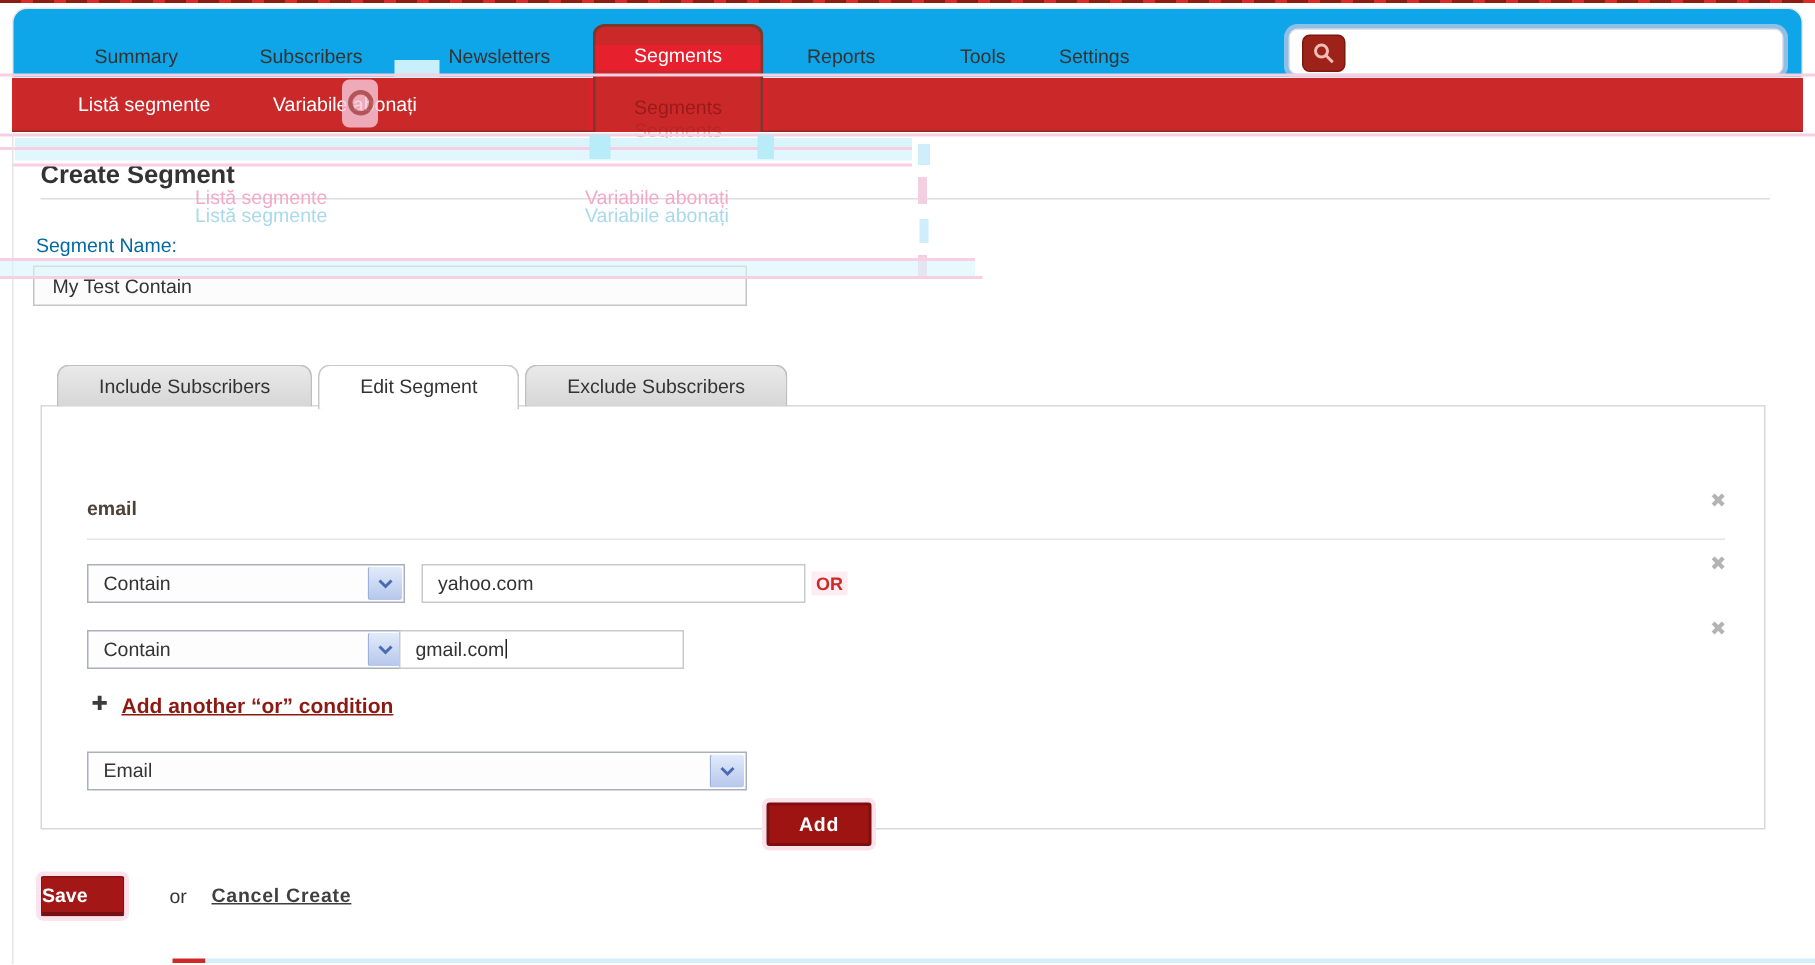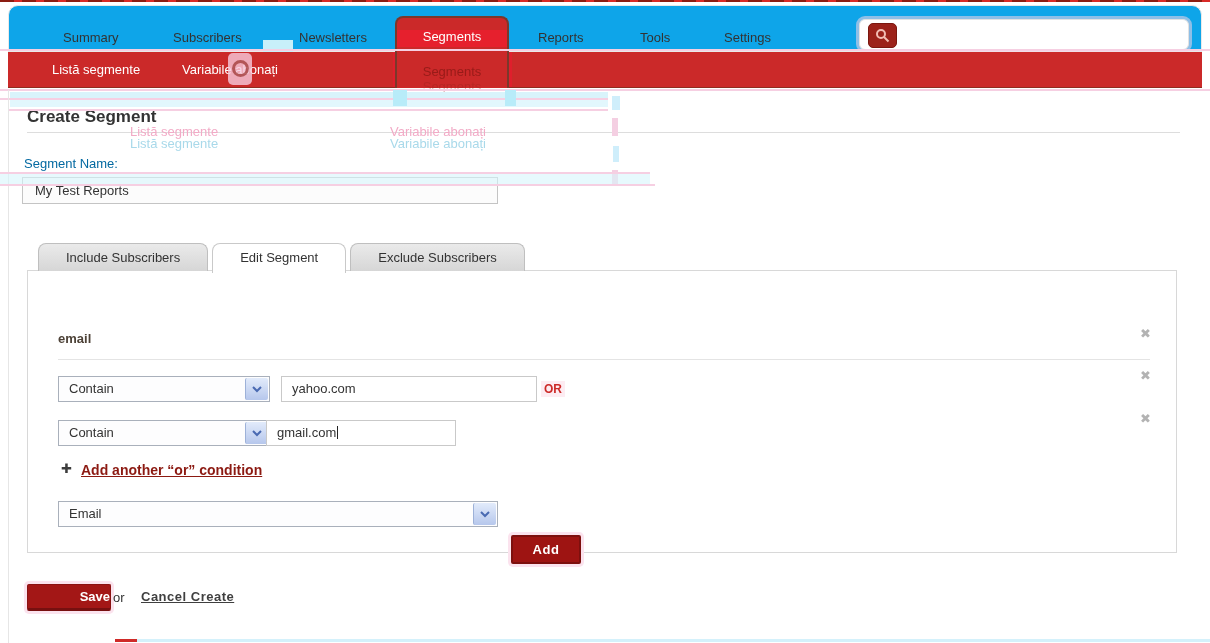--- a/index.html
+++ b/index.html
@@ -63,42 +63,42 @@
   .txtinput{height:26px;border:1px solid #c9c9c9;background:#fff;box-sizing:border-box;
             line-height:24px;padding-left:10px;color:#333;cursor:text;}
   .caret{display:inline-block;width:1px;height:13px;background:#222;vertical-align:-2px;margin-left:1px;}
   .or-badge{color:#cc2a28;font-weight:bold;font-size:12px;background:#fdecf2;padding:1px 3px;}
   .plus{color:#3c3c3c;font-size:13px;font-weight:bold;}
   .addor-link{color:#8c1a12;font-weight:bold;font-size:14px;text-decoration:underline;cursor:pointer;white-space:nowrap;}
   .add-btn{left:483px;top:228px;width:70px;height:29px;background:#9e1412;border:2px solid #7d100e;border-radius:2px;
            color:#fff;font-weight:bold;text-align:center;line-height:25px;letter-spacing:0.5px;cursor:pointer;
            box-sizing:border-box;box-shadow:0 0 0 3px #fbe3ee;margin-top:36px;}
   
-  .save-btn{left:27px;top:584px;width:84px;height:27px;background:#a31716;border:1px solid #8a1312;
-            border-bottom:3px solid #771010;border-radius:2px;color:#fff;font-weight:bold;text-align:right;
+  .save-btn{left:27px;top:584px;width:56px;height:27px;background:#a31716;border:1px solid #8a1312;
+            border-bottom:3px solid #771010;border-radius:2px;color:#fff;font-weight:bold;text-align:left;
             line-height:23px;box-sizing:border-box;cursor:pointer;box-shadow:0 0 0 3px #fbe3ee;}
   .or-word{left:113px;top:590px;color:#333;}
   .cancel-link{left:141px;top:589px;color:#3f3f3f;font-weight:bold;text-decoration:underline;
                letter-spacing:0.5px;cursor:pointer;}
   .artifact{pointer-events:none;z-index:5;}
 </style>
 </head>
 <body>
 
 <div class="page">
 
   <div class="abs top-stripe artifact"></div>
 
   <div class="abs navbar">
     <span class="nav-item" style="left:54px">Summary</span>
     <span class="nav-item" style="left:164px">Subscribers</span>
     <span class="nav-item" style="left:290px">Newsletters</span>
     <span class="nav-item" style="left:529px">Reports</span>
     <span class="nav-item" style="left:631px">Tools</span>
-    <span class="nav-item" style="left:715px">Settings</span>
+    <span class="nav-item" style="left:697px">Settings</span>
 
     <div class="abs searchbox">
       <span class="search-btn">
         <span style="display:flex">
           <svg width="15" height="15" viewBox="0 0 15 15">
             <circle cx="6" cy="6" r="4" stroke="#f2beb4" stroke-width="2" fill="none"></circle>
             <line x1="9" y1="9" x2="13.5" y2="13.5" stroke="#f2beb4" stroke-width="2"></line>
           </svg>
         </span>
       </span>
@@ -146,21 +146,21 @@
   <span class="abs ghost-row1 artifact" style="left:130px">Listă segmente</span>
   <span class="abs ghost-row1 artifact" style="left:390px">Variabile abonați</span>
   <span class="abs ghost-row2 artifact" style="left:130px">Listă segmente</span>
   <span class="abs ghost-row2 artifact" style="left:390px">Variabile abonați</span>
 
   <div class="abs seg-name-label">Segment Name:</div>
   <div class="abs pinkline artifact" style="left:0;top:172px;width:650px;"></div>
   <div class="abs artifact" style="left:0;top:174px;width:650px;height:10px;background:rgba(215,245,252,0.6);"></div>
   <div class="abs pinkline artifact" style="left:0;top:184px;width:655px;"></div>
   <div class="abs name-input">
-    <span>My Test Reports</span>
+    <span>My Test Contain</span>
   </div>
 
   <div class="abs tabs">
     <div class="tab">Include Subscribers</div>
     <div class="tab active">Edit Segment</div>
     <div class="tab">Exclude Subscribers</div>
   </div>
 
   <div class="abs panel">
 

